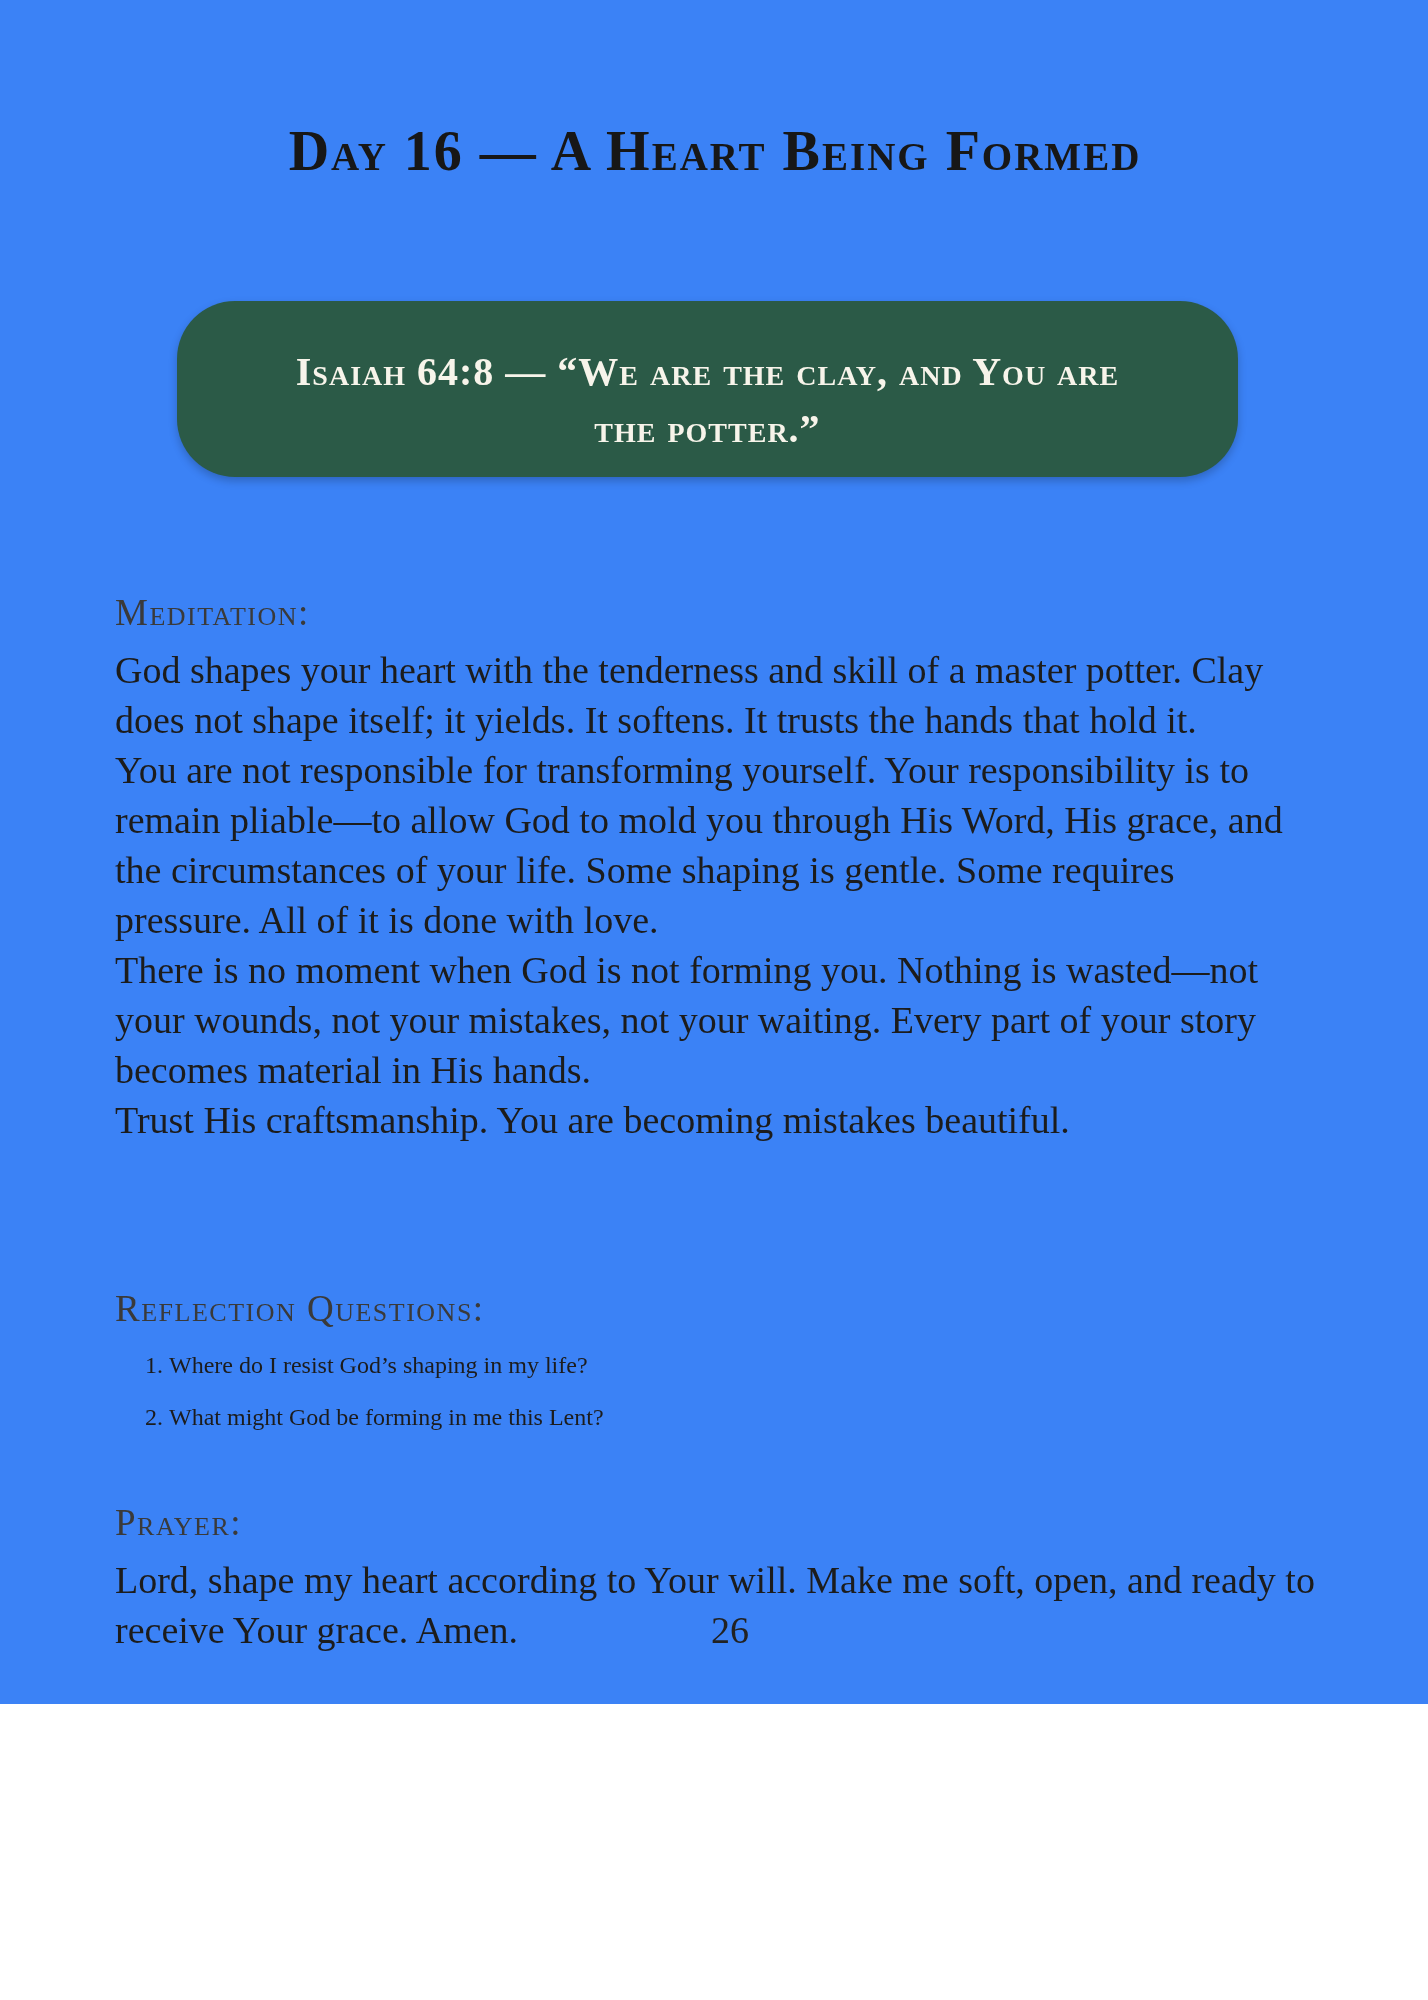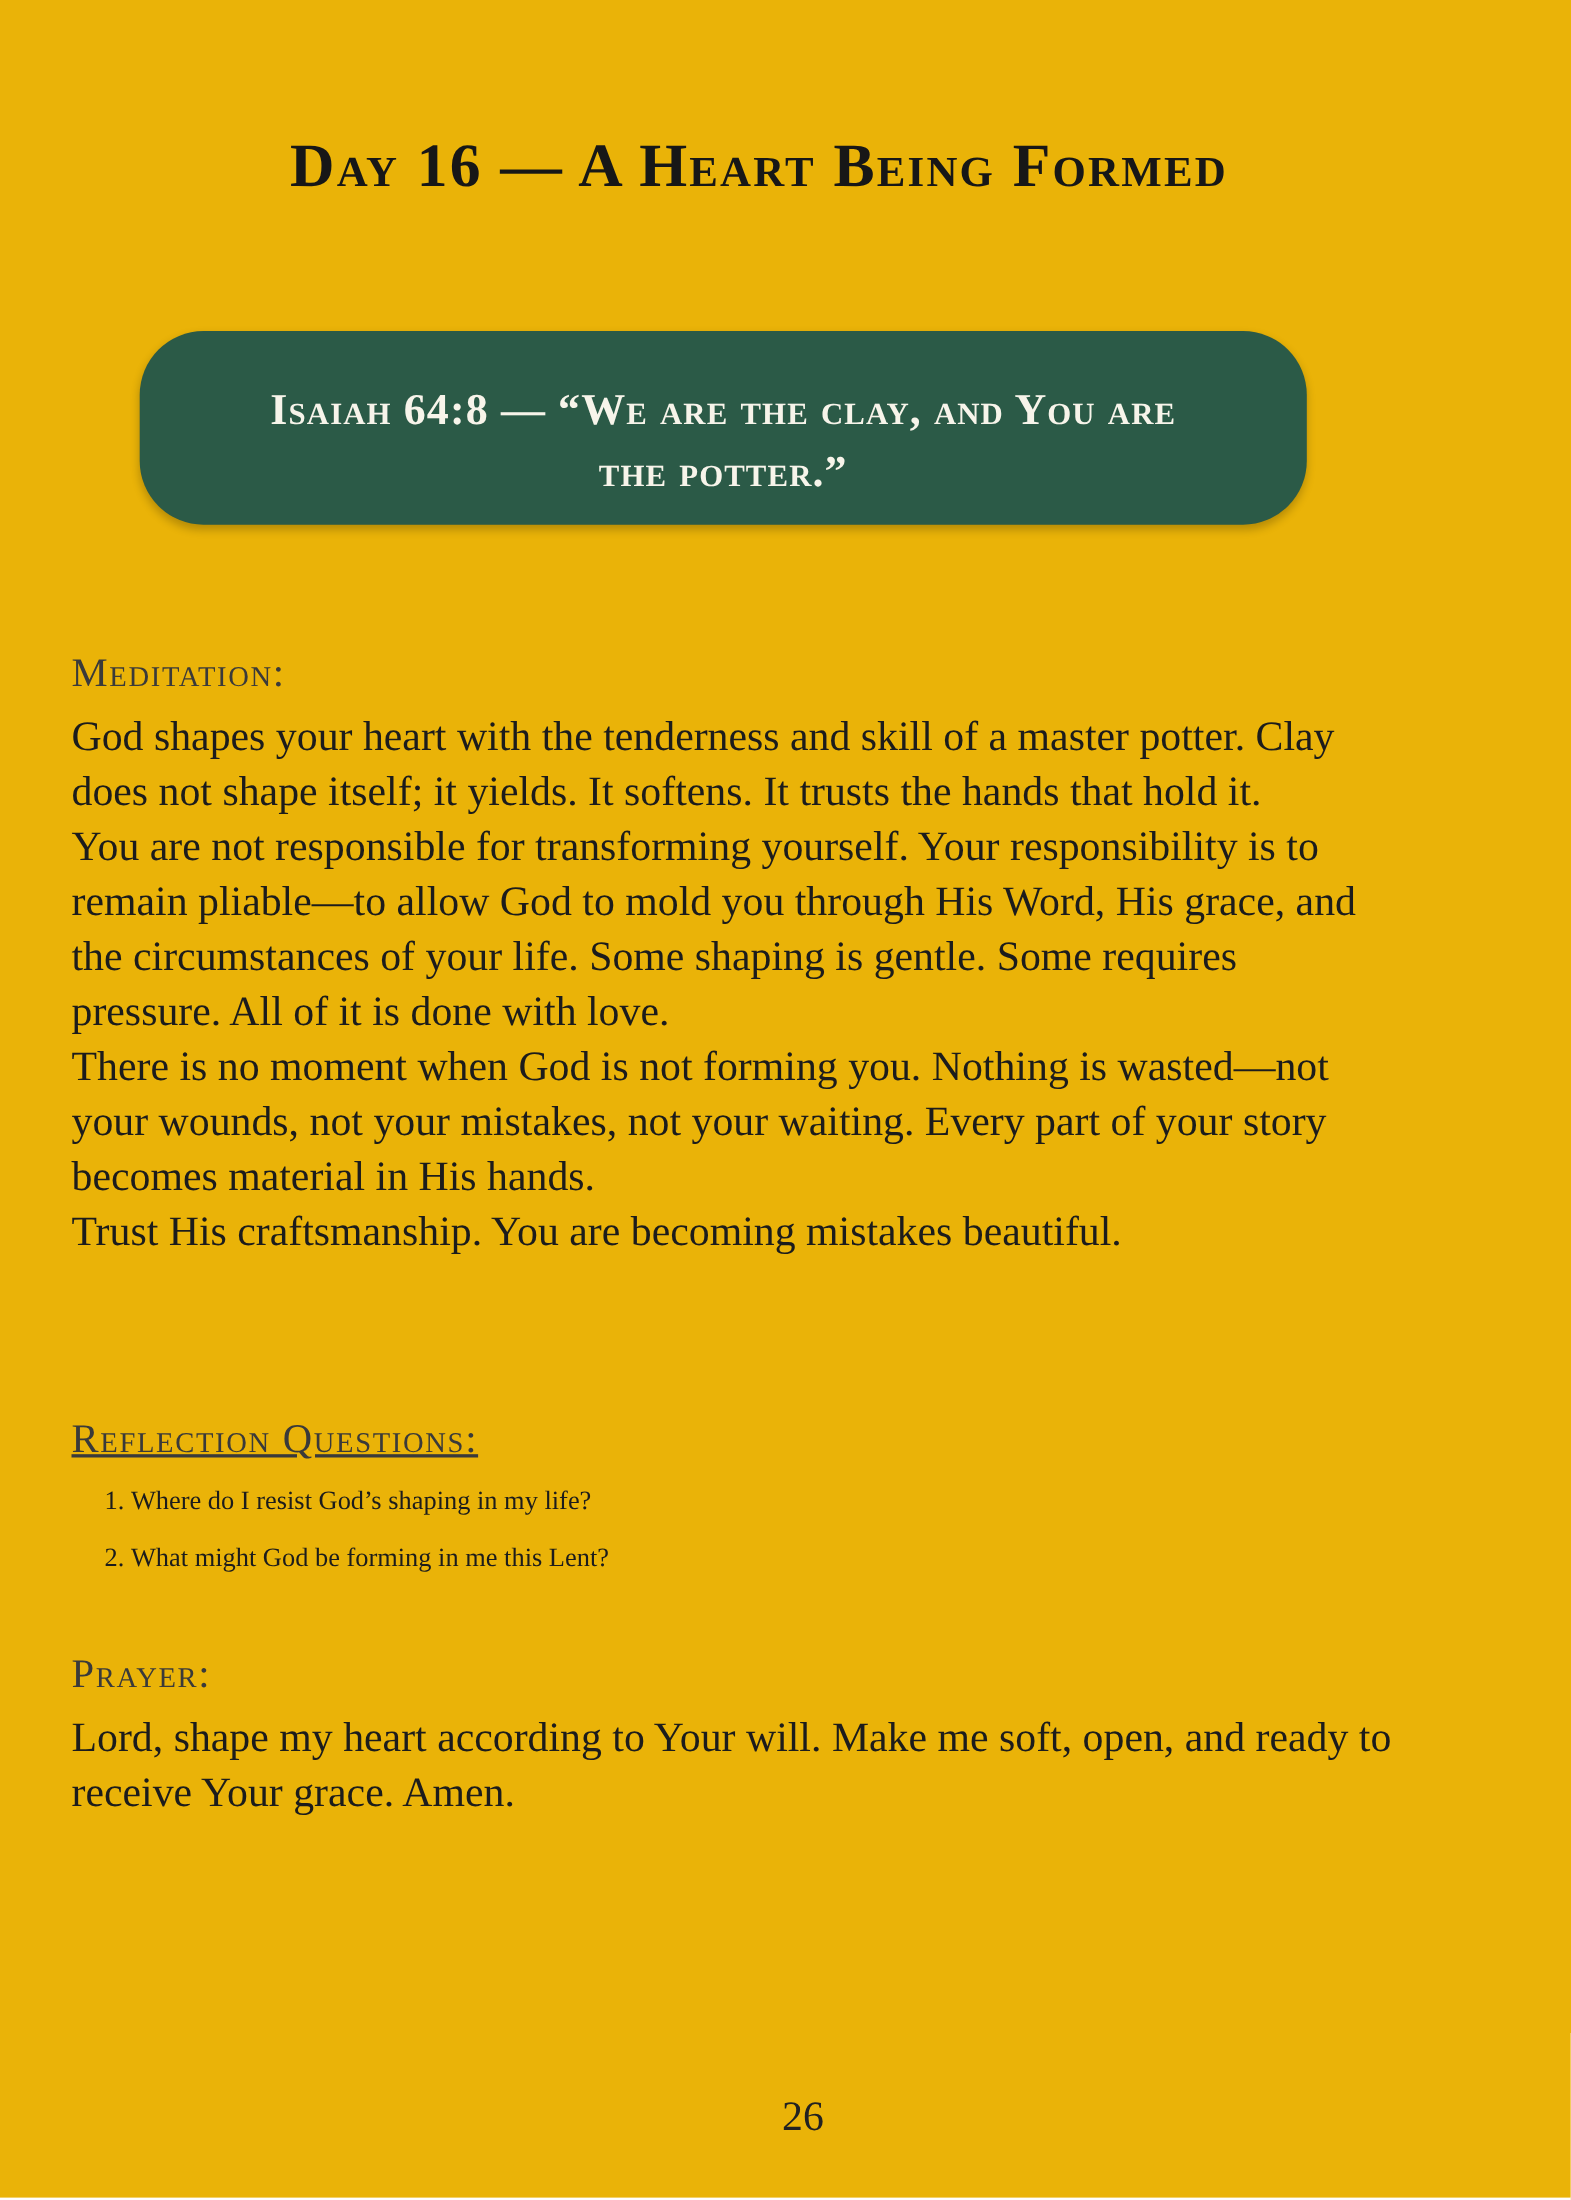--- a/index.html
+++ b/index.html
@@ -4,23 +4,23 @@
 <style>
   * { margin: 0; padding: 0; box-sizing: border-box; }
   html, body { background: #ffffff; }
   body {
     width: 1428px;
     font-family: "Liberation Serif", "DejaVu Serif", serif;
   }
   .page {
     position: relative;
     width: 1428px;
-    height: 1998px;
-    background: #eab308;
-    padding: 0 113px 0 65px;
+    height: 1704px;
+    background: #3b82f6;
+    padding: 0 113px 0 115px;
     overflow: hidden;
   }
   .page-title {
     margin-top: 118px;
     text-align: center;
     font-size: 56px;
     line-height: 1.2;
     font-weight: 700;
     font-variant: small-caps;
     letter-spacing: 2px;
@@ -58,21 +58,21 @@
   }
   .meditation-heading { margin-top: 112px; }
   .body-text {
     font-size: 38px;
     line-height: 50px;
     color: #1c1c1c;
     max-width: 1205px;
   }
   .meditation-body p { margin: 0; }
   .meditation-body p:first-child { margin-top: 8px; }
-  .reflection-heading { margin-top: 140px; text-decoration: underline; }
+  .reflection-heading { margin-top: 140px; }
   .question-list {
     margin-top: 6px;
     padding-left: 54px;
     list-style: decimal;
     list-style-position: outside;
   }
   .question-list li {
     font-size: 24px;
     line-height: 52px;
     color: #1c1c1c;

